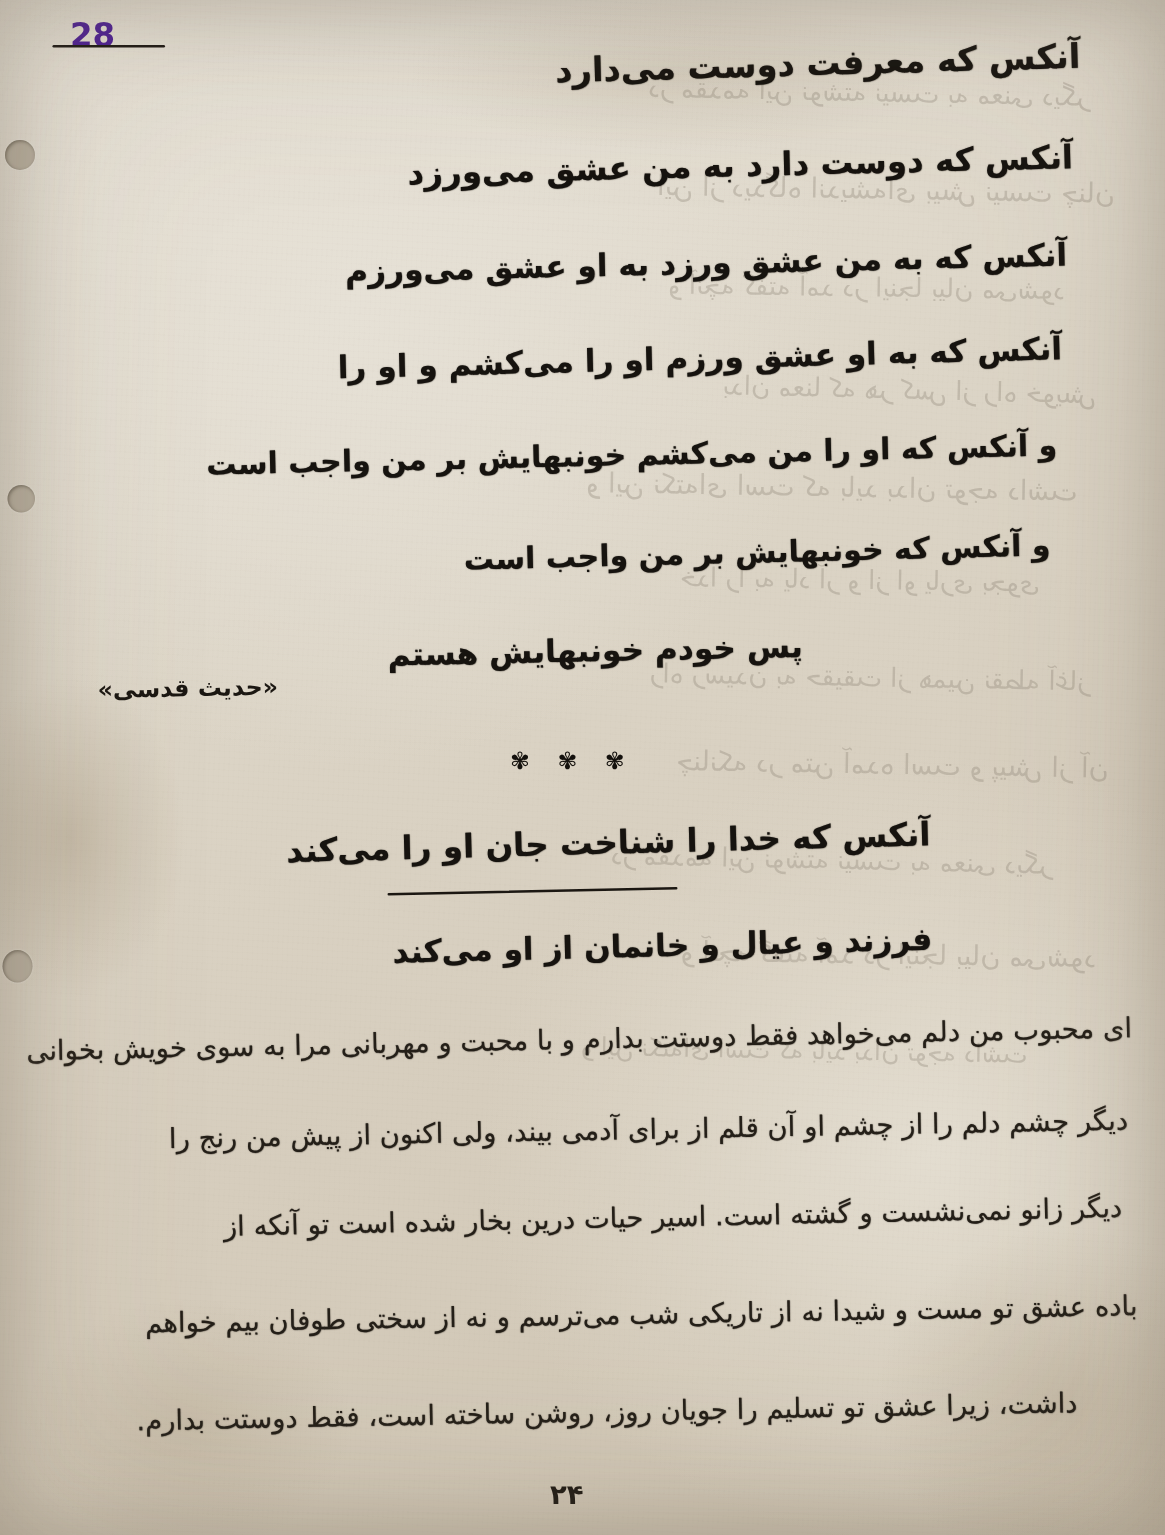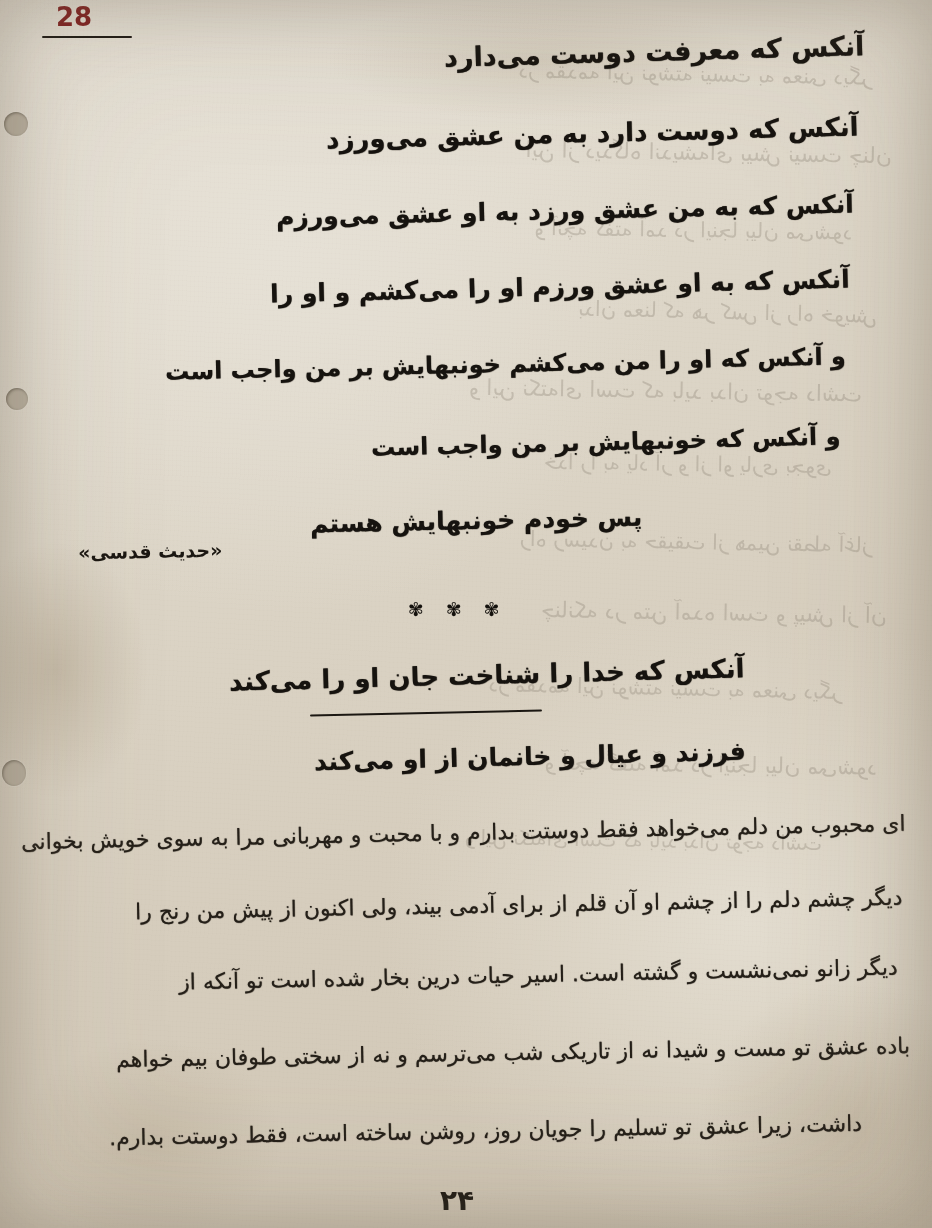--- a/index.html
+++ b/index.html
@@ -86,22 +86,23 @@
   .hline.light { color: #241f18; font-weight: 500; }
   .u-line {
     position: absolute;
     background: #1b1712;
     height: 2px;
     border-radius: 2px;
   }
   .page-num-top {
     position: absolute;
     direction: ltr;
-    color: #7f1d1d;
+    color: #4c1d95;
     font-weight: 600;
+    margin-top: 12px;
   }
   .stars {
     position: absolute;
     display: flex;
     gap: 22px;
     color: #14110d;
     font-size: 19px;
   }
   .page-num-bottom {
     position: absolute;
@@ -168,21 +169,21 @@
     <div class="u-line" style="left:310px;top:712px;width:232px;height:2px;transform:rotate(-1.2deg);"></div>
 
     <div class="hline" style="right:186px;top:742px;font-size:25px;transform:rotate(-1.4deg);">فرزند و عیال و خانمان از او می‌کند</div>
 
     <div class="hline light" style="right:26px;top:820px;font-size:22px;transform:rotate(-1.2deg);">ای محبوب من دلم می‌خواهد فقط دوستت بدارم و با محبت و مهربانی مرا به سوی خویش بخوانی</div>
     <div class="hline light" style="right:30px;top:892px;font-size:22px;transform:rotate(-1.1deg);">دیگر چشم دلم را از چشم او آن قلم از برای آدمی بیند، ولی اکنون از پیش من رنج را</div>
     <div class="hline light" style="right:34px;top:962px;font-size:22px;transform:rotate(-1.2deg);">دیگر زانو نمی‌نشست و گشته است. اسیر حیات درین بخار شده است تو آنکه از</div>
     <div class="hline light" style="right:22px;top:1040px;font-size:22px;transform:rotate(-1deg);">باده عشق تو مست و شیدا نه از تاریکی شب می‌ترسم و نه از سختی طوفان بیم خواهم</div>
     <div class="hline light" style="right:70px;top:1118px;font-size:22px;transform:rotate(-1.1deg);">داشت، زیرا عشق تو تسلیم را جویان روز، روشن ساخته است، فقط دوستت بدارم.</div>
 
-    <div class="page-num-bottom" style="left:440px;top:1184px;font-size:28px;">۲۴</div>
+    <div class="page-num-bottom" style="left:440px;top:1184px;font-size:22px;">۲۴</div>
   </div>
 
   <div class="hole" style="left:4px;top:112px;width:24px;height:24px;"></div>
   <div class="hole" style="left:6px;top:388px;width:22px;height:22px;"></div>
   <div class="hole" style="left:2px;top:760px;width:24px;height:26px;"></div>
 
   <div class="edge-shade"></div>
 </div>
 
 </body></html>

